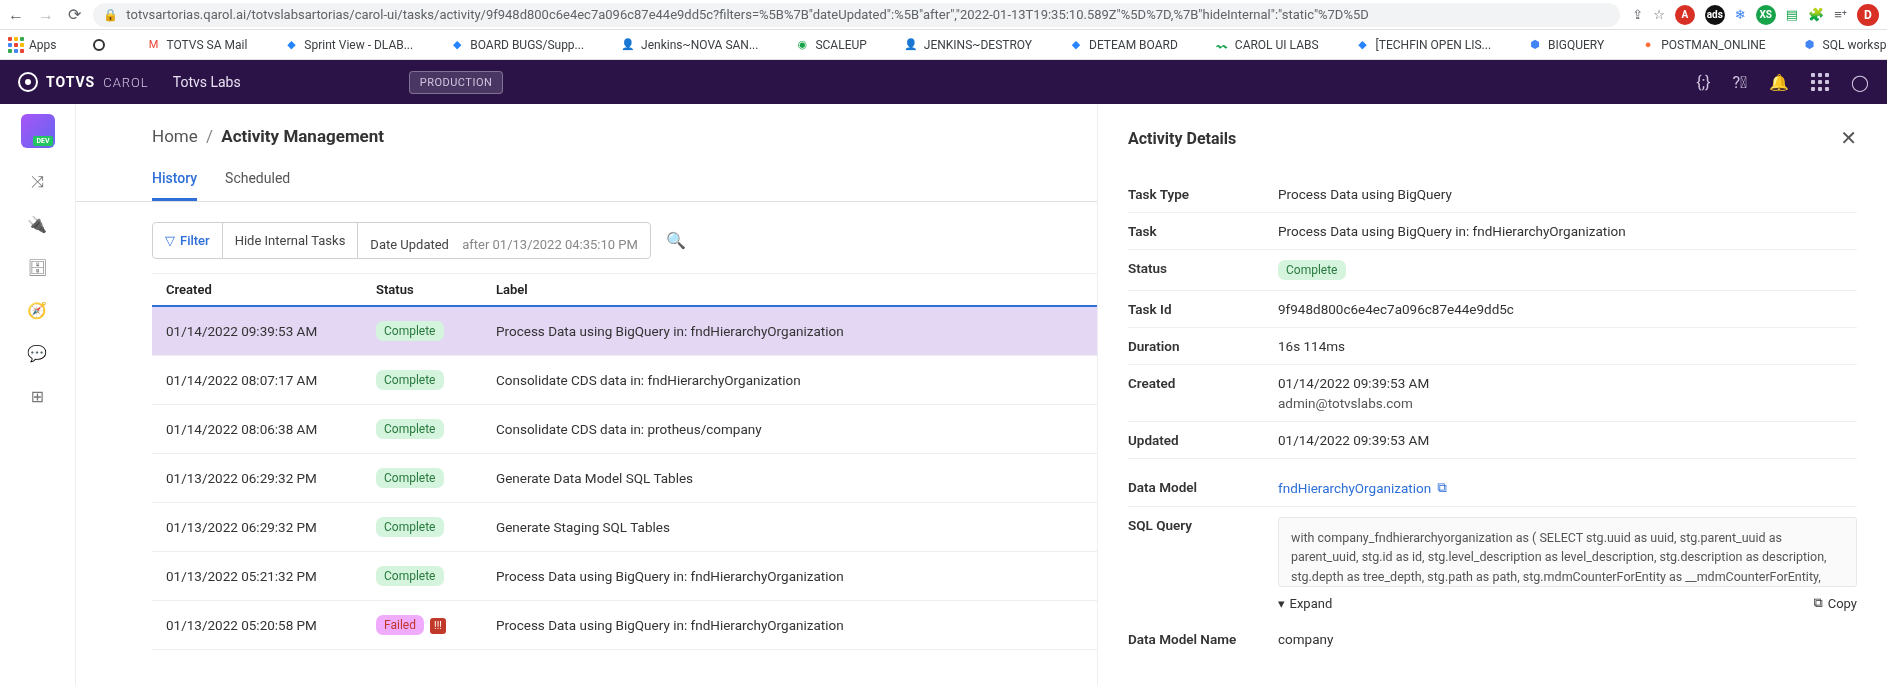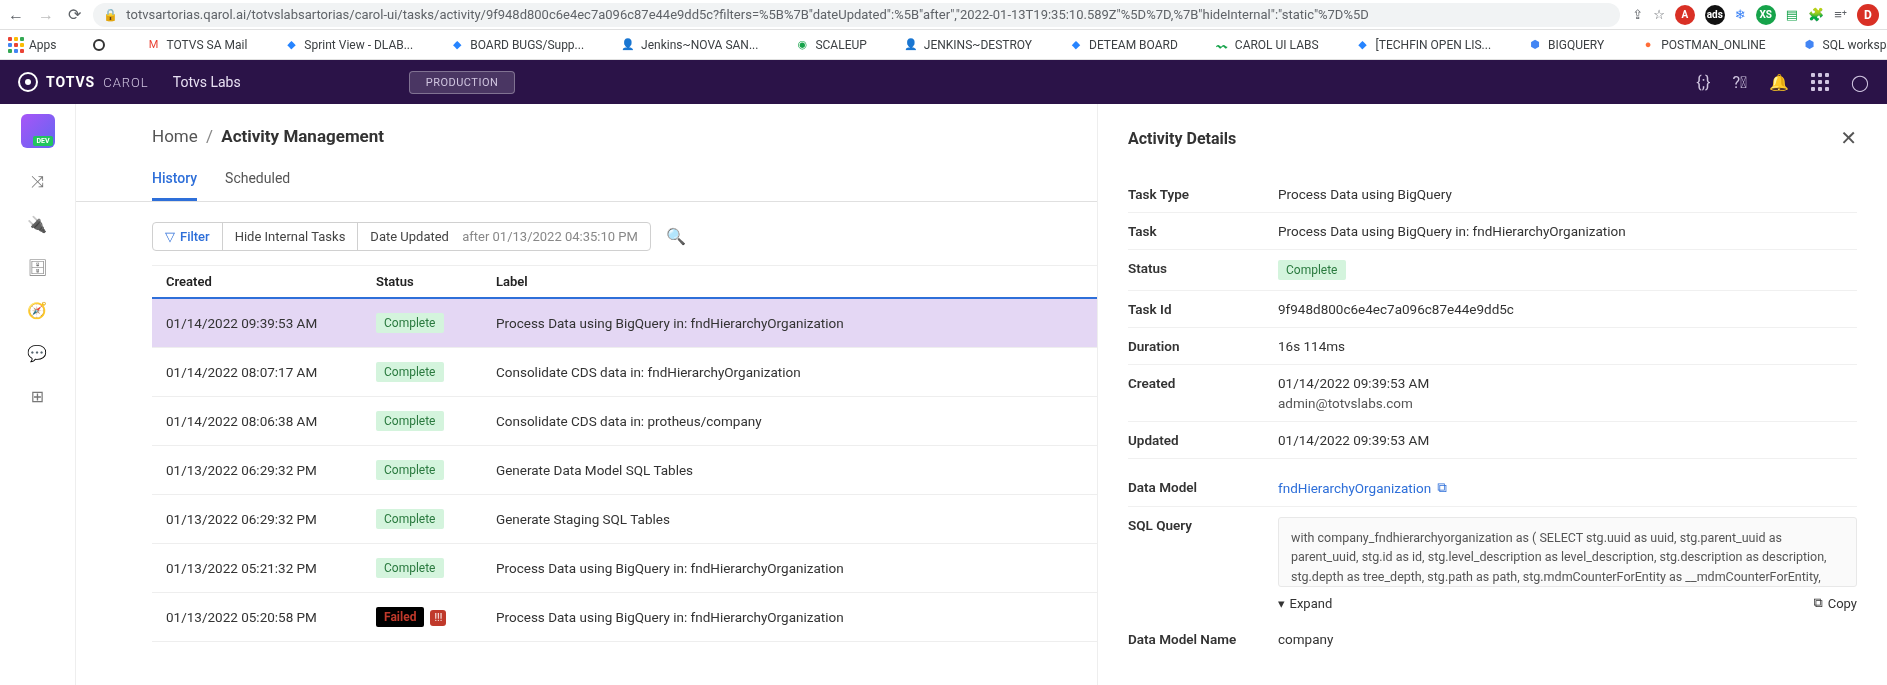--- a/index.html
+++ b/index.html
@@ -24,21 +24,21 @@
   .apps-grid { width:16px; height:16px; display:grid; grid-template-columns:repeat(3,4px); grid-template-rows:repeat(3,4px); gap:2px; }
   .apps-grid i { width:4px; height:4px; border-radius:1px; }
 
   
   .app-header { height: 44px; background: #2b1348; color: #fff; display: flex; align-items: center; padding: 0 18px; gap: 24px; }
   .brand { display: flex; align-items: center; gap: 8px; font-weight: 700; letter-spacing: 1px; font-size: 14px; }
   .brand-circle { width: 20px; height: 20px; border: 2px solid #fff; border-radius: 50%; position: relative; }
   .brand-circle::after { content:''; position:absolute; width:6px; height:6px; background:#fff; border-radius:50%; top:5px; left:5px; }
   .brand-sub { font-weight: 300; font-size: 13px; color: #d0c5e0; }
   .lab-name { font-size: 14px; color: #e8e0f3; }
-  .prod-badge { background: rgba(255,255,255,0.15); border: 1px solid rgba(255,255,255,0.3); color: #d0c5e0; padding: 4px 16px; border-radius: 4px; font-size: 11px; letter-spacing: 0.5px; }
+  .prod-badge { background: rgba(255,255,255,0.15); border: 1px solid rgba(255,255,255,0.3); color: #d0c5e0; padding: 4px 10px; border-radius: 4px; font-size: 11px; letter-spacing: 0.5px; }
   .header-spacer { flex: 1; }
   .header-icons { display: flex; gap: 22px; align-items: center; color: #d0c5e0; }
   .header-icons span { cursor: pointer; font-size: 16px; }
   .header-grid { display:grid; grid-template-columns:repeat(3,4px); grid-template-rows:repeat(3,4px); gap:3px; }
   .header-grid i { width:4px; height:4px; background:#d0c5e0; border-radius:1px; }
 
   
   .layout { display: flex; height: calc(685px - 30px - 30px - 44px); }
   .left-rail { width: 76px; background: #fff; border-right: 1px solid #eee; display: flex; flex-direction: column; align-items: center; padding-top: 10px; gap: 24px; }
   .rail-logo { width: 34px; height: 34px; background: linear-gradient(135deg, #a855f7, #6366f1); border-radius: 6px; display:flex; align-items:center; justify-content:center; color:#fff; font-size:8px; font-weight:bold; position:relative; }
@@ -53,38 +53,38 @@
   .breadcrumb .sep { color: #888; margin: 0 4px; }
   .breadcrumb .current { font-weight: 700; }
 
   .tabs { display: flex; gap: 28px; padding: 20px 0 0 76px; border-bottom: 1px solid #e0e0e0; }
   .tab { padding-bottom: 12px; font-size: 14px; cursor: pointer; color: #555; }
   .tab.active { color: #2e6fd9; border-bottom: 3px solid #2e6fd9; font-weight: 500; }
 
   .filter-row { display: flex; align-items: center; gap: 0; padding: 20px 20px 14px 76px; }
   .chip-group { display:flex; border:1px solid #d0d0d0; border-radius:4px; overflow:hidden; }
   .chip { padding: 6px 12px; font-size: 13px; color: #444; display:flex; align-items:center; gap:5px; border-right:1px solid #d0d0d0; }
-  .chip:last-child { border-right:none; }
+  .chip:last-child { border-right:none;margin-top:8px; }
   .chip .funnel { color:#2e6fd9; }
   .chip-label { color:#2e6fd9; font-weight:500; }
   .chip .grey { color:#888; }
   .search-wrap { display:flex; align-items:center; gap:8px; margin-left:16px; color:#555; flex:1; }
   .search-input { border:none; outline:none; font-size:14px; color:#555; flex:1; }
 
   
   .table { width: calc(100% - 76px); margin-left: 76px; }
   .thead { display:flex; padding: 8px 14px; font-size:13px; font-weight:600; color:#222; border-top:1px solid #eee; border-bottom:2px solid #2e6fd9; }
   .col-created { width: 210px; }
   .col-status { width: 120px; }
   .col-label { flex: 1; }
   .trow { display:flex; padding: 14px 14px; border-bottom:1px solid #eee; font-size:13.5px; color:#333; align-items:center; cursor:pointer; }
   .trow.selected { background:#e4d7f4; }
-  .status-pill { display:inline-block; padding: 3px 8px; border-radius: 2px; font-size: 12px; }
+  .status-pill { display:inline-block; padding: 3px 8px; border-radius: 7px; font-size: 12px; }
   .status-complete { background:#d4f4dd; color:#2a7a3f; }
-  .status-failed { background:#000000; color:#c0392b;font-weight:bold; }
+  .status-failed { background:#f0abfc; color:#c0392b; }
   .warn-badge { display:inline-flex; width:16px; height:16px; background:#c0392b; color:#fff; border-radius:3px; align-items:center; justify-content:center; font-size:10px; margin-left:6px; }
 
   
   .details { width: 790px; border-left: 1px solid #eee; padding: 22px 30px; overflow-y:auto; position:relative; }
   .details-header { display:flex; justify-content:space-between; align-items:center; margin-bottom: 26px; }
   .details-title { font-size: 16px; font-weight: 700; text-align: right; }
   .close-x { font-size: 20px; color:#555; cursor:pointer; }
   .detail-row { display:flex; padding: 10px 0; border-bottom: 1px solid #f0f0f0; font-size:13.5px; align-items:flex-start; }
   .detail-row.noborder { border-bottom:none; }
   .dlabel { width: 150px; font-weight:600; color:#333; }

